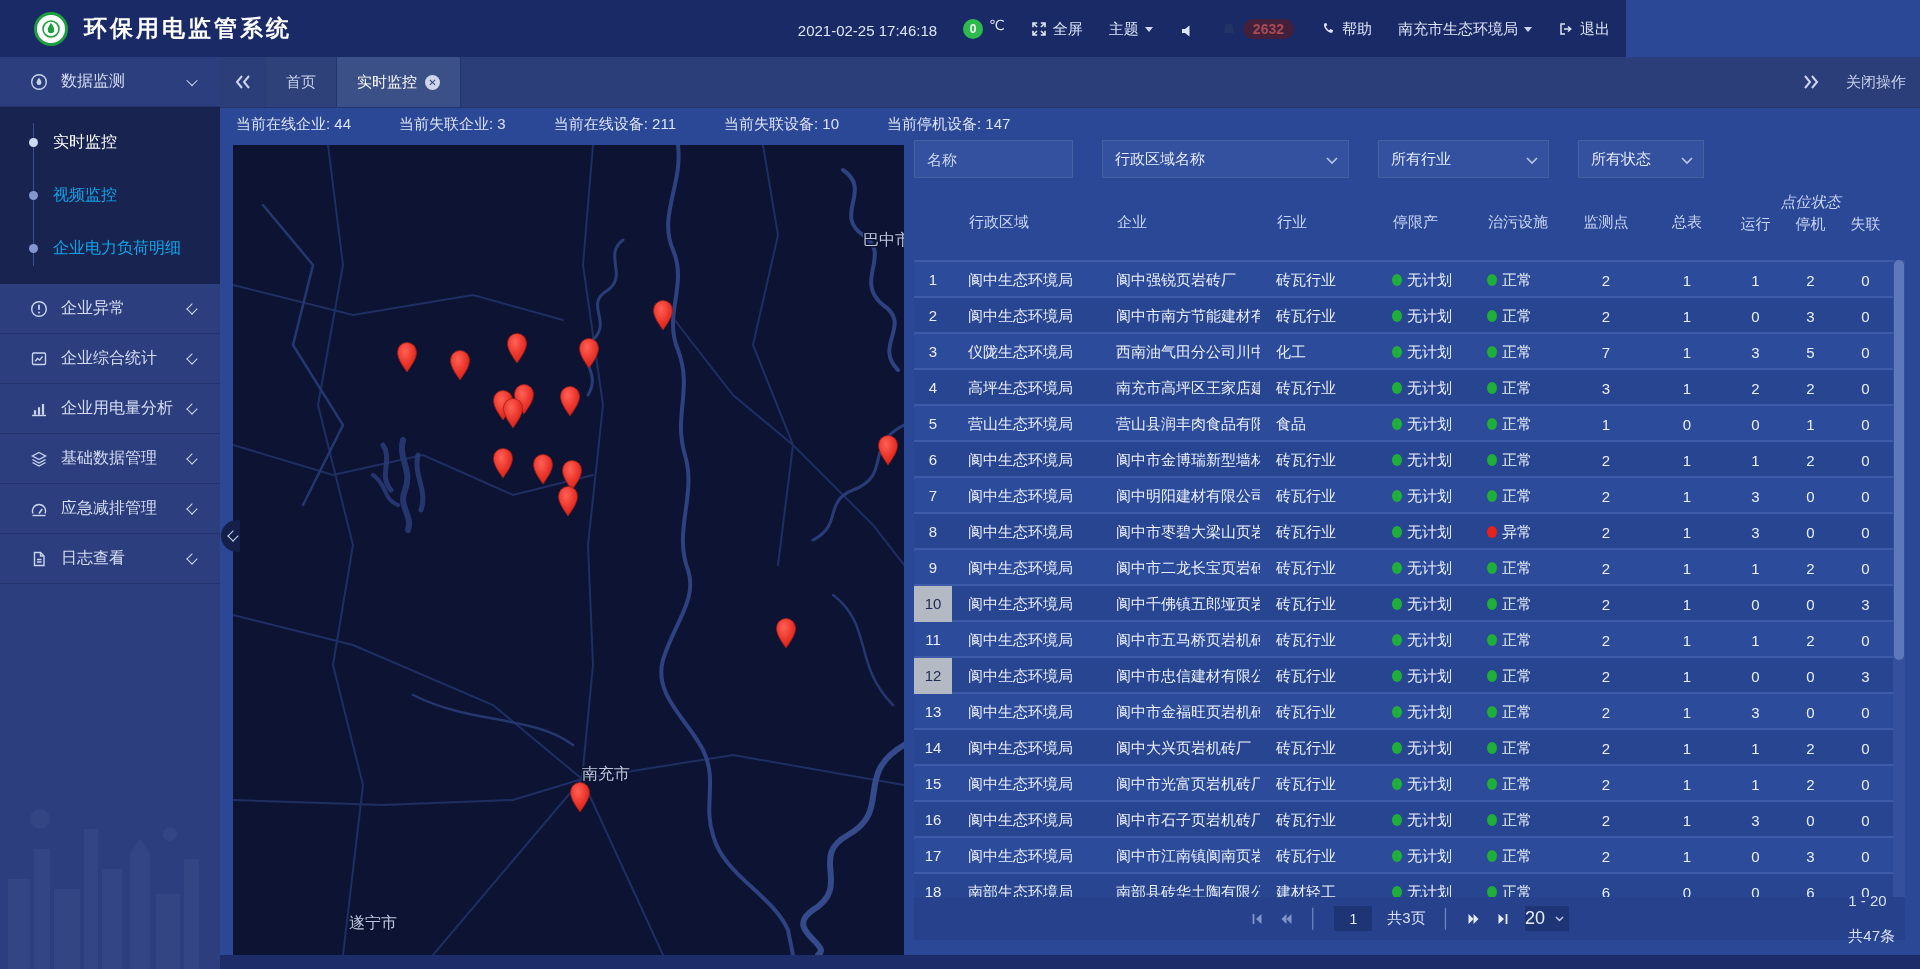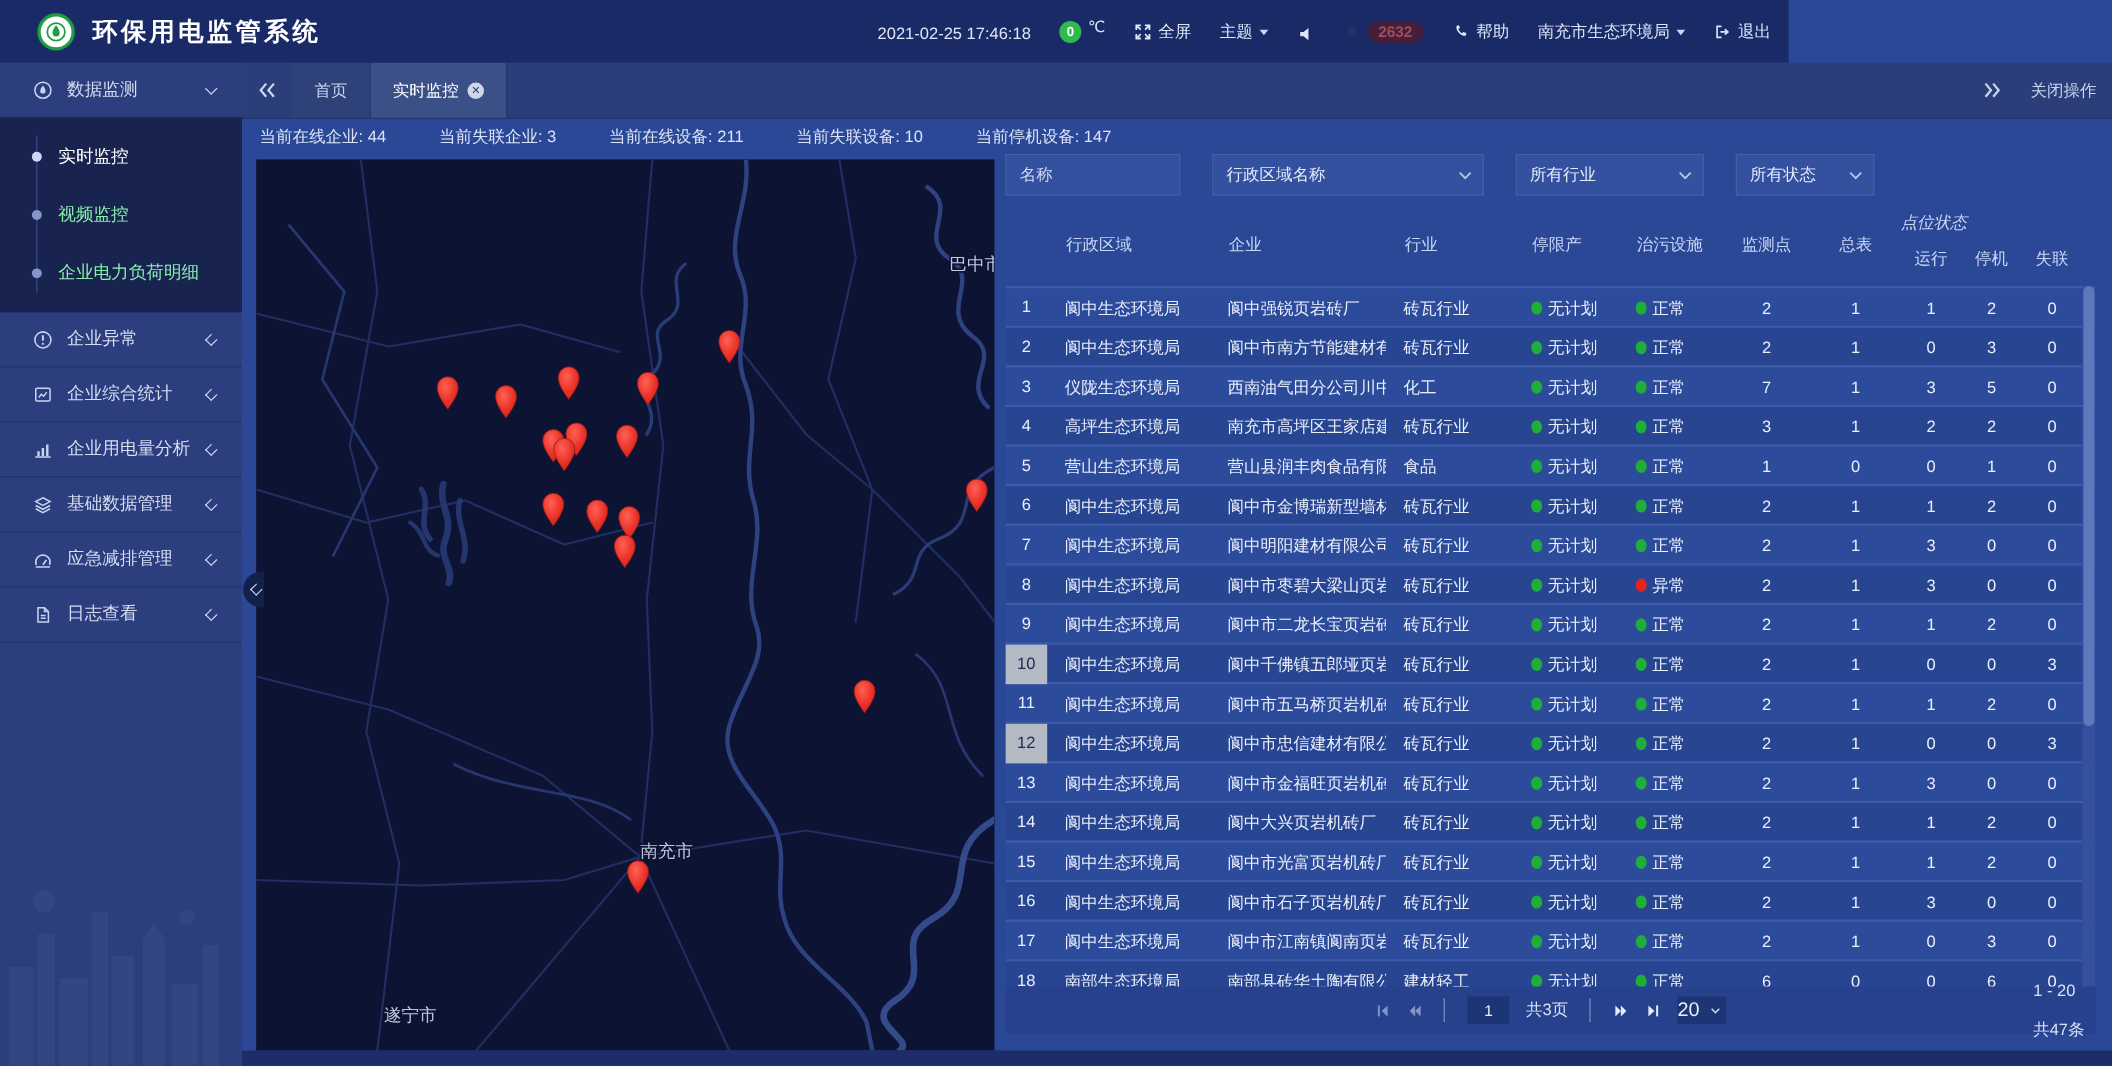--- a/index.html
+++ b/index.html
@@ -22,21 +22,21 @@
   
   .sidebar { position:absolute; left:0; top:57px; width:220px; height:912px; background:#2c3e7e; z-index:20; overflow:hidden; }
   .side-group-header { height:50px; display:flex; align-items:center; color:#d6ddf2; font-size:16px; cursor:pointer; border-bottom:1px solid rgba(10,20,60,.25); }
   .side-group-header .gicon { width:18px; height:18px; margin-left:30px; margin-right:13px; color:#c9d3ee; flex:none; }
   .side-group-header .chev { margin-left:auto; margin-right:24px; }
   .chev { width:8px; height:8px; display:inline-block; border-right:1.7px solid #cfd8f0; border-bottom:1.7px solid #cfd8f0; }
   .chev.down { transform:rotate(45deg) translate(-1px,-1px); }
   .chev.left { border-right:none; border-top:1.7px solid #cfd8f0; border-left:1.7px solid #cfd8f0; transform:rotate(-45deg); }
   .side-sub { background:#18234f; position:relative; padding:9px 0; }
   .side-sub::before { content:''; position:absolute; left:33px; top:16px; bottom:18px; width:1px; background:#3d4e8e; }
-  .side-sub-item { height:53px; display:flex; align-items:center; color:#86efac; font-size:16px; position:relative; cursor:pointer; padding-left:53px; }
+  .side-sub-item { height:53px; display:flex; align-items:center; color:#0ea5e9; font-size:16px; position:relative; cursor:pointer; padding-left:53px; }
   .side-sub-item .dot { position:absolute; left:29px; width:9px; height:9px; border-radius:50%; background:#8496cd; }
   .side-sub-item.active { color:#ffffff; }
   .side-sub-item.active .dot { background:#cdd8f4; }
   .skyline { position:absolute; left:0; bottom:0; width:220px; height:210px; opacity:.55; }
 
   
   .tabbar { position:absolute; left:220px; top:57px; width:1700px; height:51px; background:#2b3e7a; display:flex; align-items:stretch; z-index:10; border-bottom:1px solid #223468; }
   .tab-scroll { width:46px; display:flex; align-items:center; justify-content:center; cursor:pointer; }
   .tab { display:flex; align-items:center; padding:0 20px; font-size:15px; color:#c9d2ec; background:#2e4179; border-right:1px solid #24356b; cursor:pointer; }
   .tab.active { background:#3c5088; color:#ffffff; gap:8px; }
@@ -63,22 +63,22 @@
   .f-sel .sel-caret { position:absolute; right:10px; }
   .sel-caret svg { width:12px; height:8px; }
   .w-region { width:247px; } .w-industry { width:171px; } .w-status { width:126px; }
 
   .grid-cols { display:grid; grid-template-columns:38px 148px 160px 116px 95px 95px 80px 82px 55px 55px 55px; }
   .thead { position:relative; margin-top:7px; height:75px; color:#c8d6f6; font-size:15px; }
   .thead .hmain { position:absolute; left:0; top:0; right:12px; height:75px; align-items:center; }
   .thead .hcell { padding-left:17px; }
   .thead .hcell.c { padding:0; text-align:center; }
   .pt-group { position:absolute; right:12px; top:0; width:165px; height:75px; }
-  .pt-title { font-style:italic; padding-top:8px; font-size:15px; }
-  .pt-cols { display:grid; grid-template-columns:55px 55px 55px; text-align:center; margin-top:14px; }
+  .pt-title { text-align:center; font-style:italic; padding-top:8px; font-size:15px; }
+  .pt-cols { display:grid; grid-template-columns:55px 55px 55px; text-align:center; margin-top:3px; }
 
   .tbody { position:relative; height:637px; overflow:hidden; }
   .trow { height:36px; align-items:center; color:#e9effc; font-size:15px; border-top:2px solid #3d5ba9; cursor:pointer; }
   .trow.odd  { background:#2d4b9b; }
   .trow.even { background:#284591; }
   .trow .td { white-space:nowrap; overflow:hidden; }
   .td.left { padding-left:16px; }
   .td.c { text-align:center; }
   .td.num { text-align:center; height:36px; line-height:36px; }
   .trow.sel .td.num { background:#b4bac4; color:#1e2b52; }

